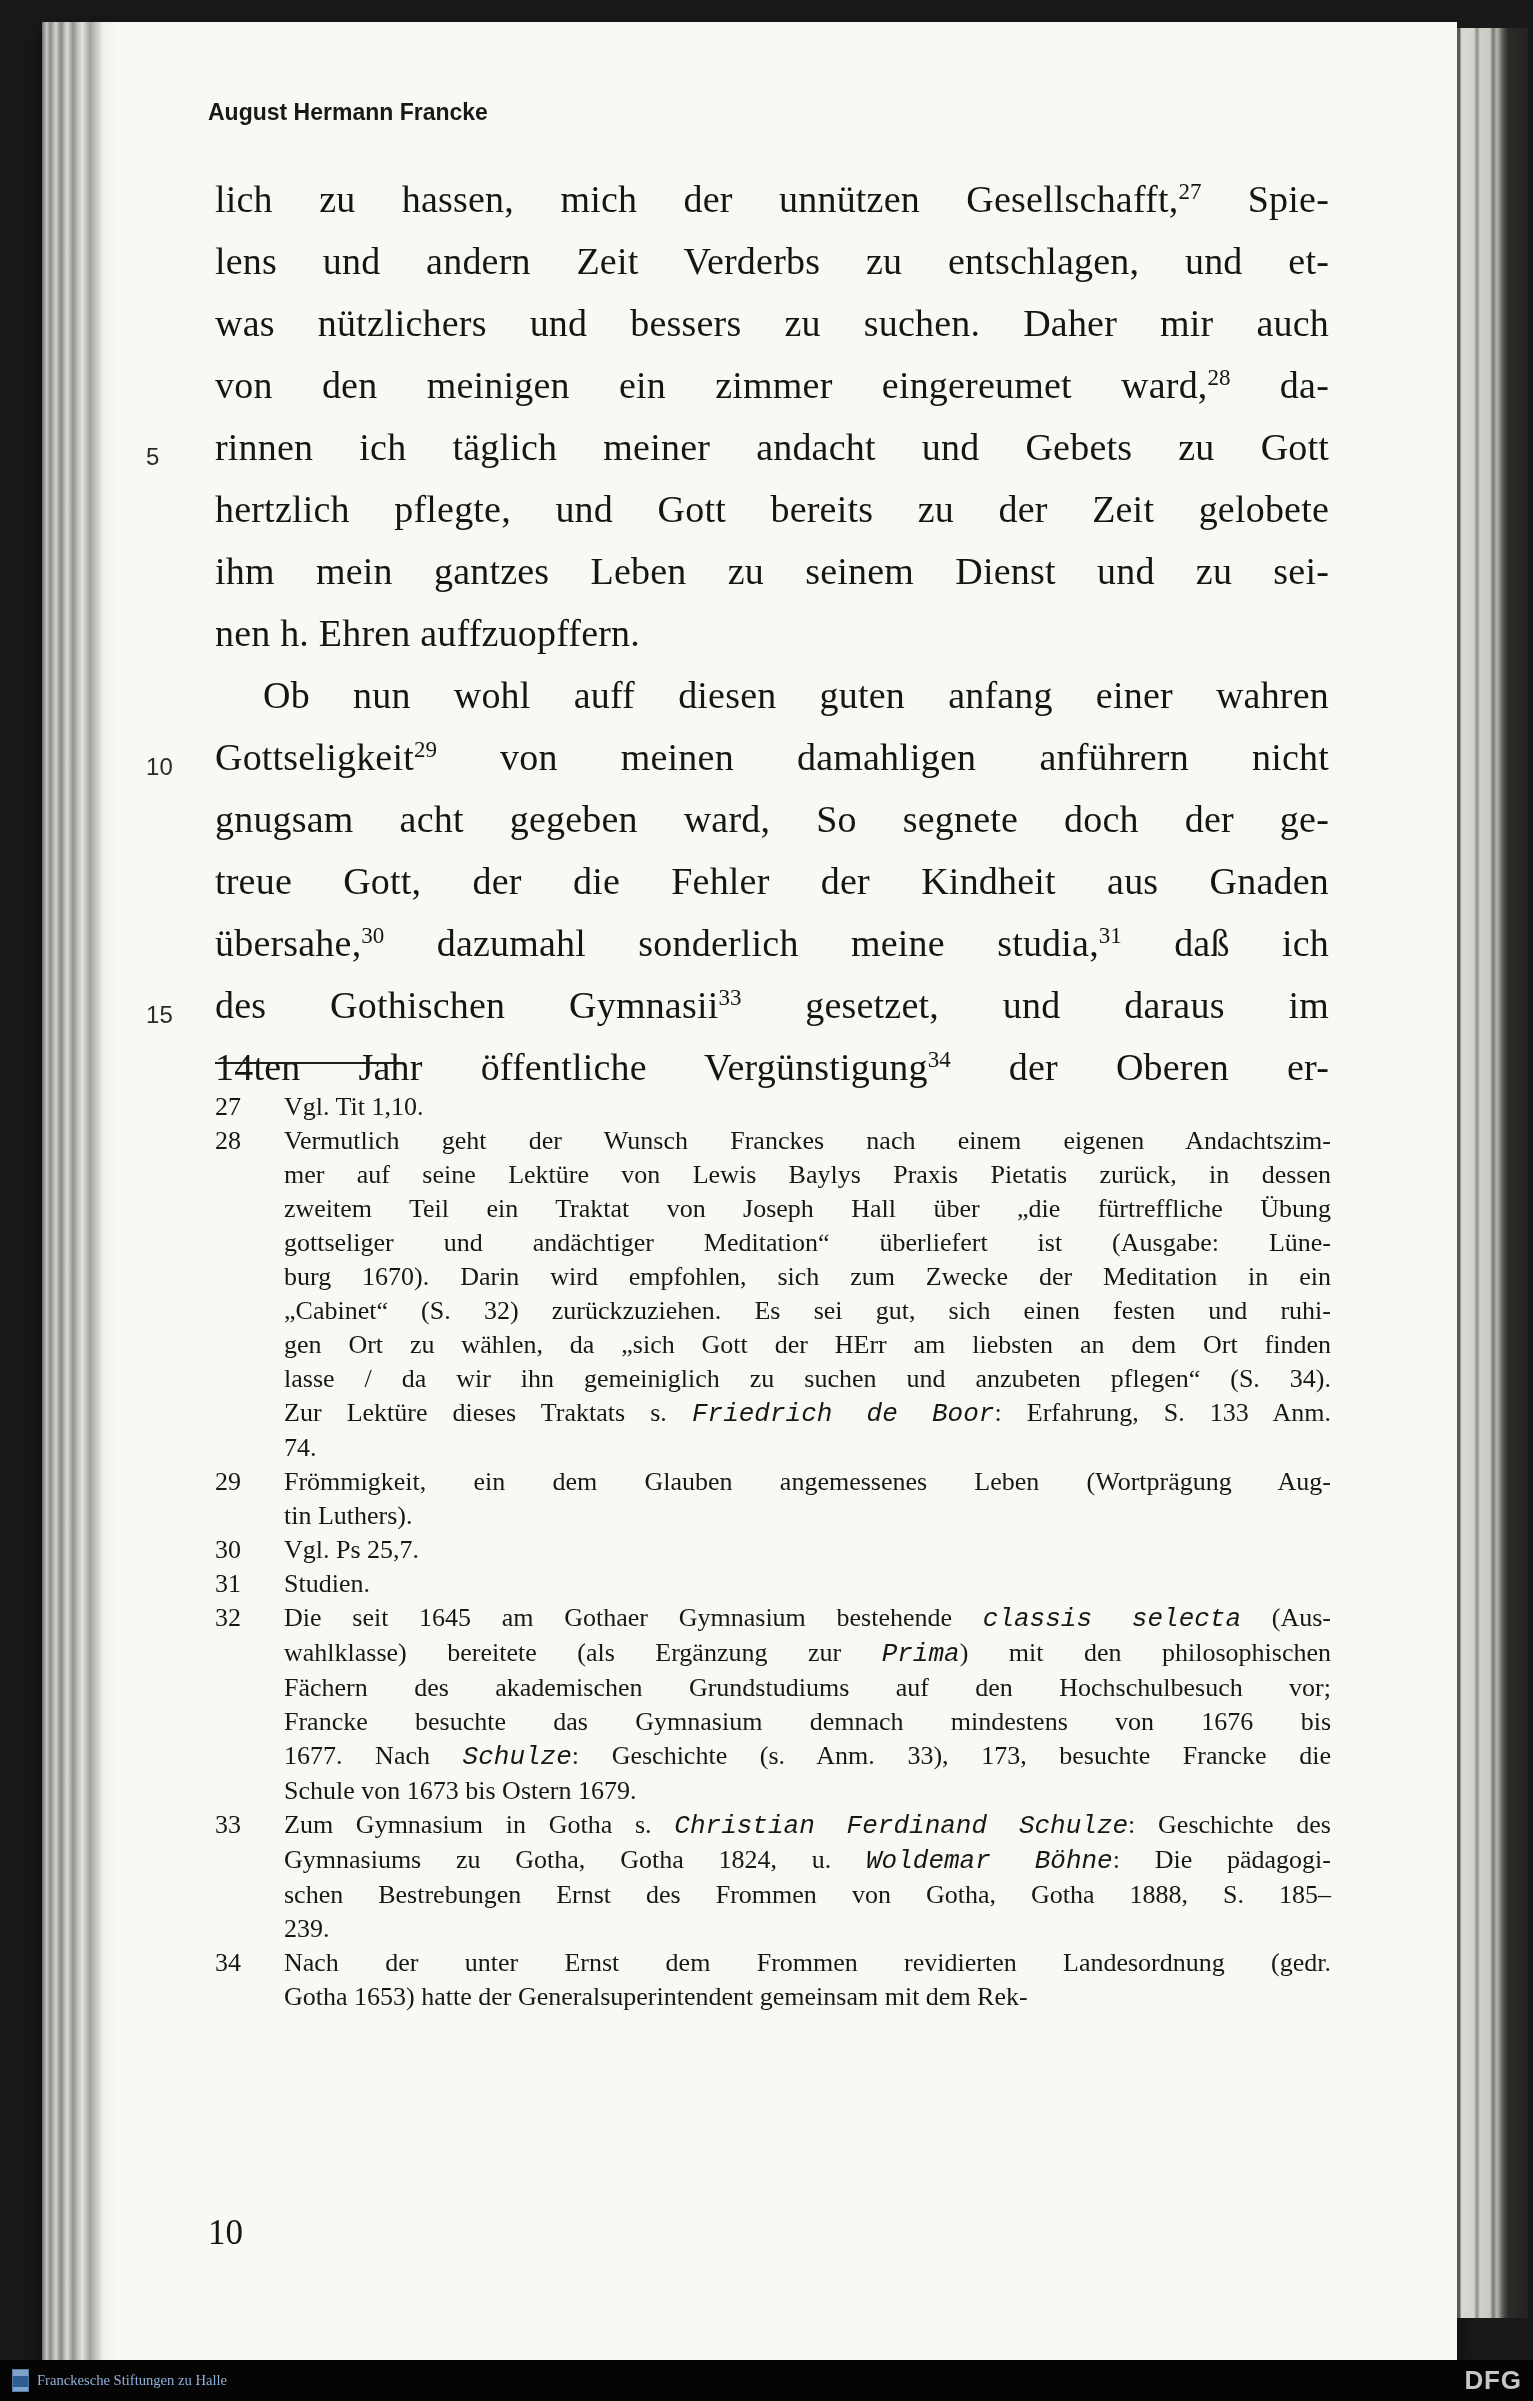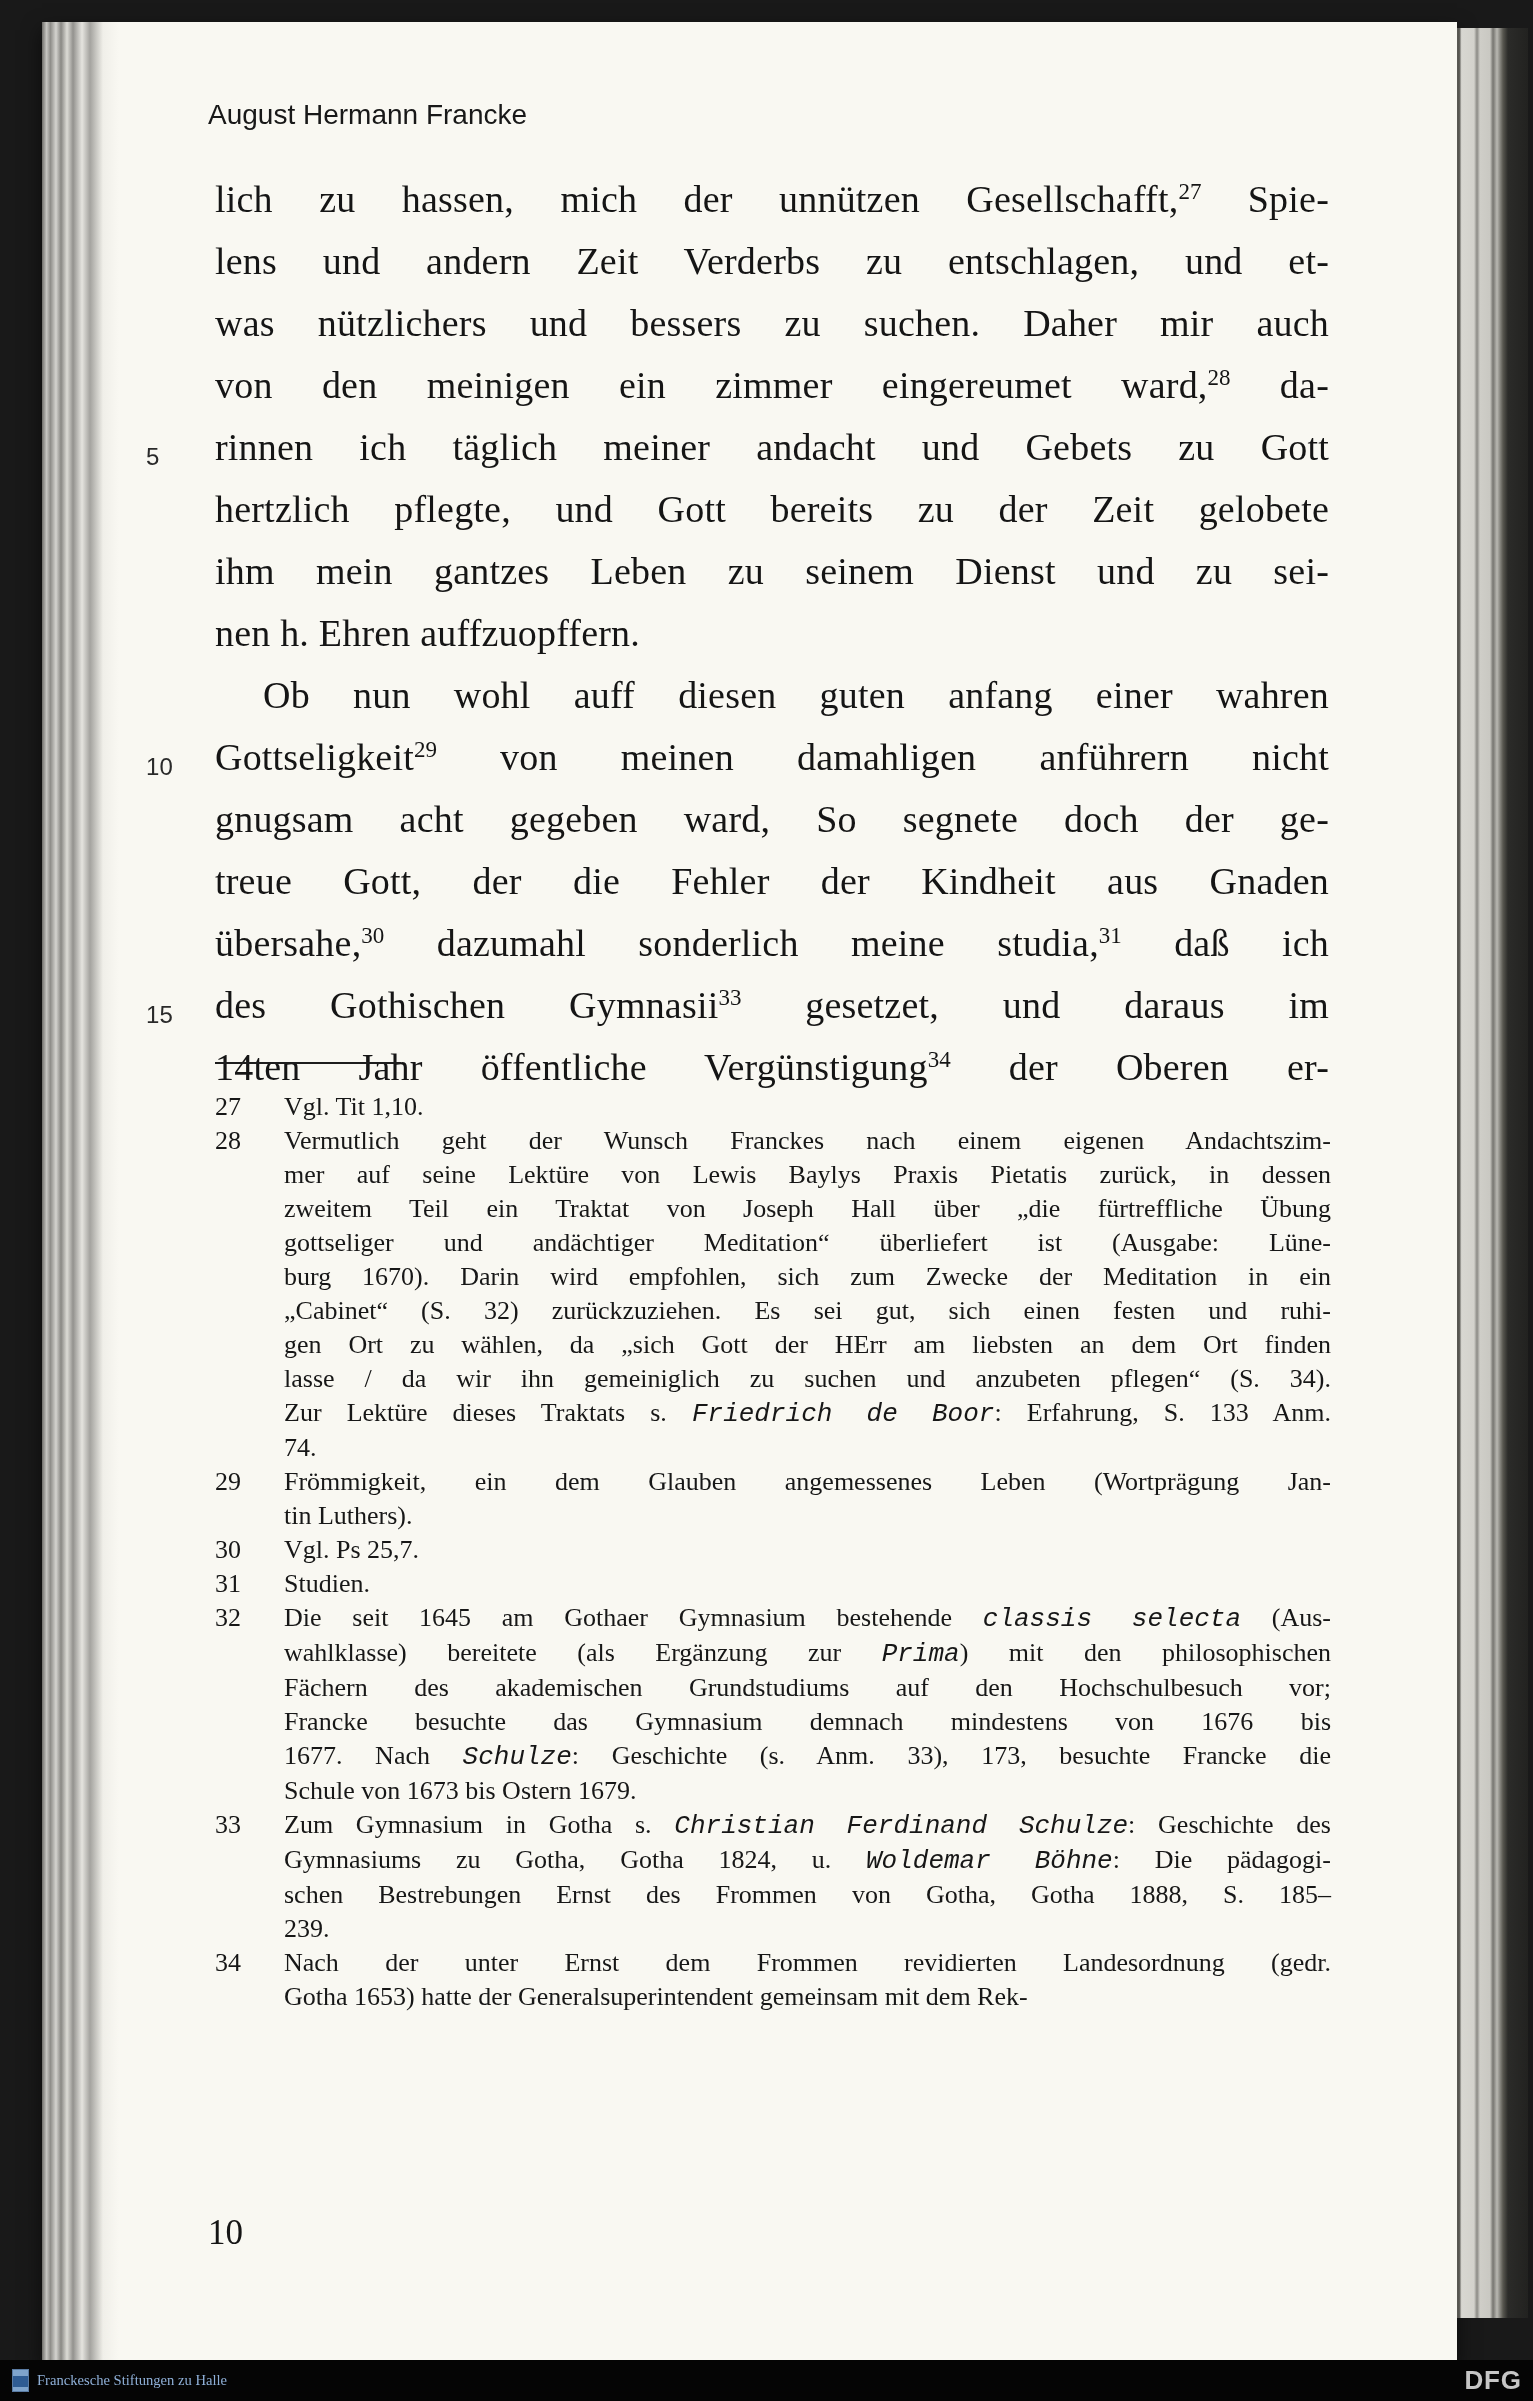--- a/index.html
+++ b/index.html
@@ -9,22 +9,22 @@
   .page { position:absolute; left:42px; top:21.5px; width:1415px; height:2339px;
           background:#f9f8f2; box-shadow:0 7.7px 18.4px rgba(0,0,0,0.6); }
 
   .binding { position:absolute; left:0; top:0; width:77px; height:100%;
     background:linear-gradient(90deg,
       #6f6e6a 0px, #c7c6c2 4.6px, #8e8d89 8.4px, #d4d3cf 14px,
       #898884 19px, #dcdbd6 25px, #93928e 31px, #e5e4df 40px,
       #a4a39f 48px, #f0efe9 61px, #f9f8f2 77px); }
 
   .running-head { position:absolute; left:166px; top:77px;
-    font-family:"Liberation Sans", sans-serif; font-weight:400;
-    font-size:28px; color:#181818; }
+    font-family:"Liberation Sans", sans-serif; font-weight:700;
+    font-size:23px; color:#181818; }
 
   .main-text { position:absolute; left:173px; top:140px; width:1114px;
     font-size:38px; line-height:50px; color:#151515; letter-spacing:0.2px; }
   .bline { position:relative;margin-top:12px; }
   .bline.just { text-align:justify; text-align-last:justify; -moz-text-align-last:justify; }
   .bline.indent { text-indent:48px; }
   .lnum { position:absolute; left:-69px; top:10px;
     font-family:"Liberation Sans", sans-serif; font-size:24px; color:#2a2a2a; }
   .sup { font-size:23px; vertical-align:13px; line-height:0; letter-spacing:0; }
   .it { font-style:italic;font-family:Liberation Mono, monospace; }
@@ -103,21 +103,21 @@
           <div class="fline just"><span>„Cabinet“ (S. 32) zurückzuziehen. Es sei gut, sich einen festen und ruhi-</span></div>
           <div class="fline just"><span>gen Ort zu wählen, da „sich Gott der HErr am liebsten an dem Ort finden</span></div>
           <div class="fline just"><span>lasse / da wir ihn gemeiniglich zu suchen und anzubeten pflegen“ (S. 34).</span></div>
           <div class="fline just"><span>Zur Lektüre dieses Traktats s. </span><span class="it">Friedrich de Boor</span><span>: Erfahrung, S. 133 Anm.</span></div>
           <div class="fline"><span>74.</span></div>
         </div>
       </div>
       <div class="fn">
         <span class="fnnum">29</span>
         <div class="fntext">
-          <div class="fline just"><span>Frömmigkeit, ein dem Glauben angemessenes Leben (Wortprägung Jan-</span></div>
+          <div class="fline just"><span>Frömmigkeit, ein dem Glauben angemessenes Leben (Wortprägung Aug-</span></div>
           <div class="fline"><span>tin Luthers).</span></div>
         </div>
       </div>
       <div class="fn">
         <span class="fnnum">30</span>
         <div class="fntext">
           <div class="fline"><span>Vgl. Ps 25,7.</span></div>
         </div>
       </div>
       <div class="fn">

